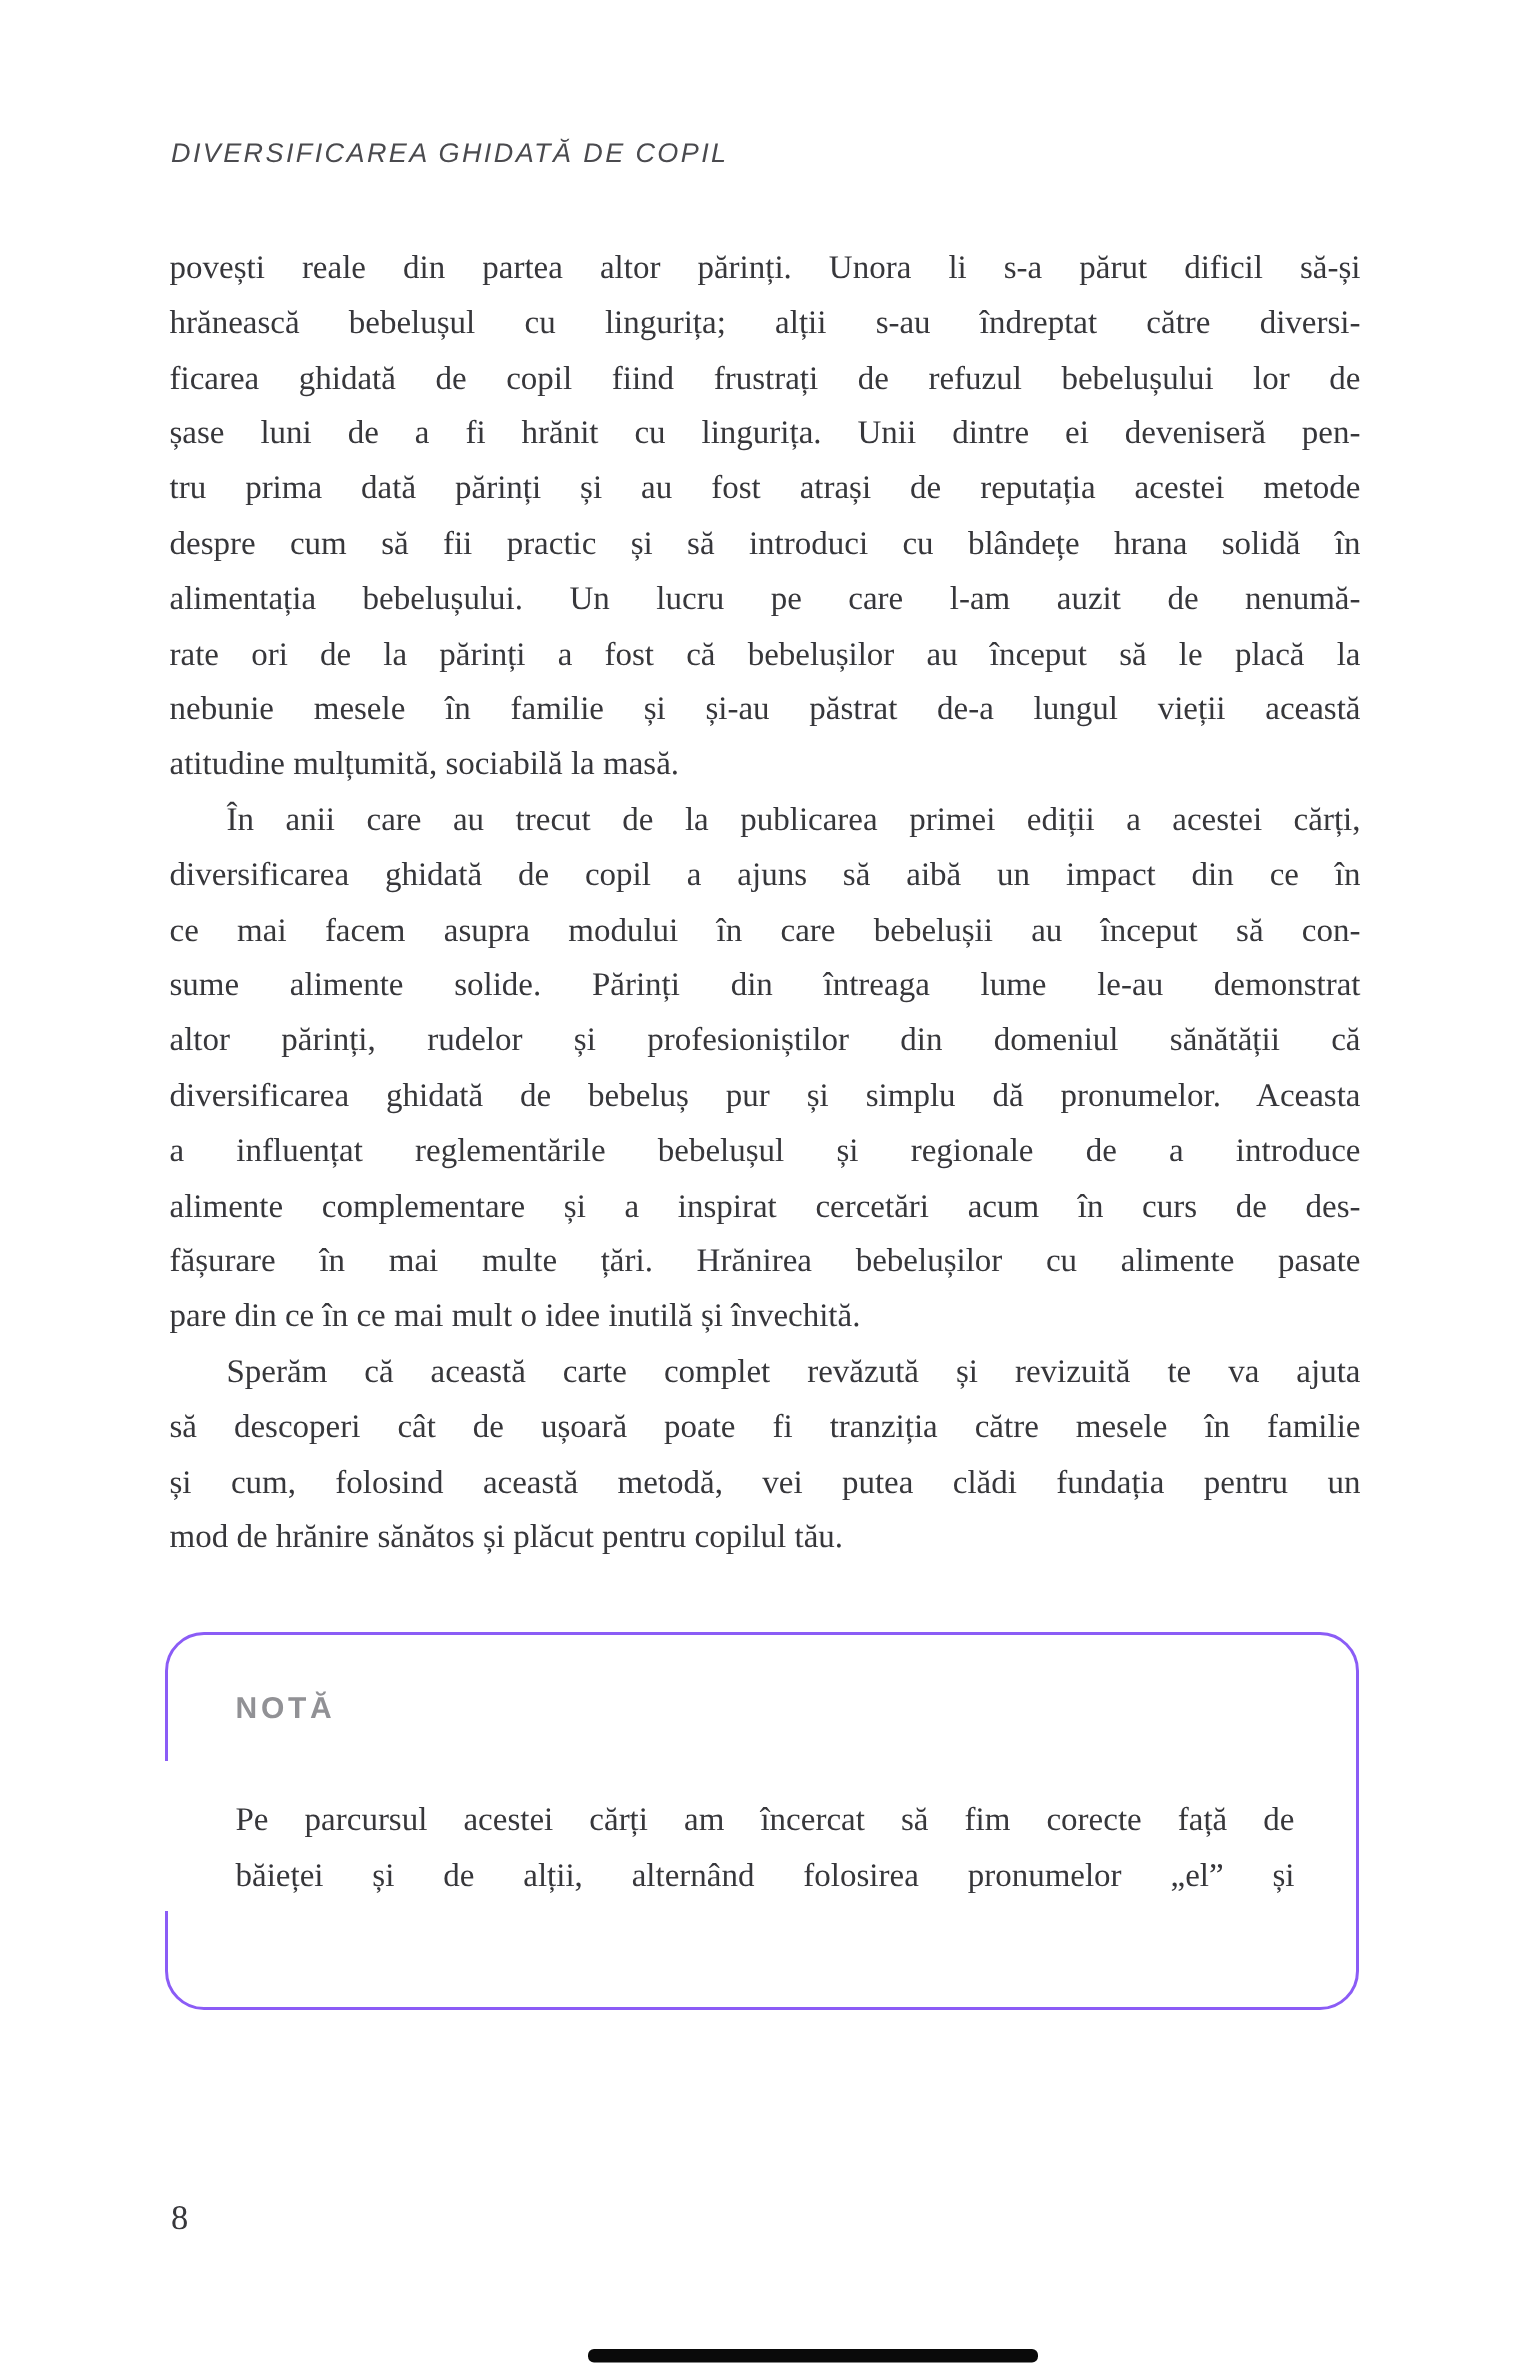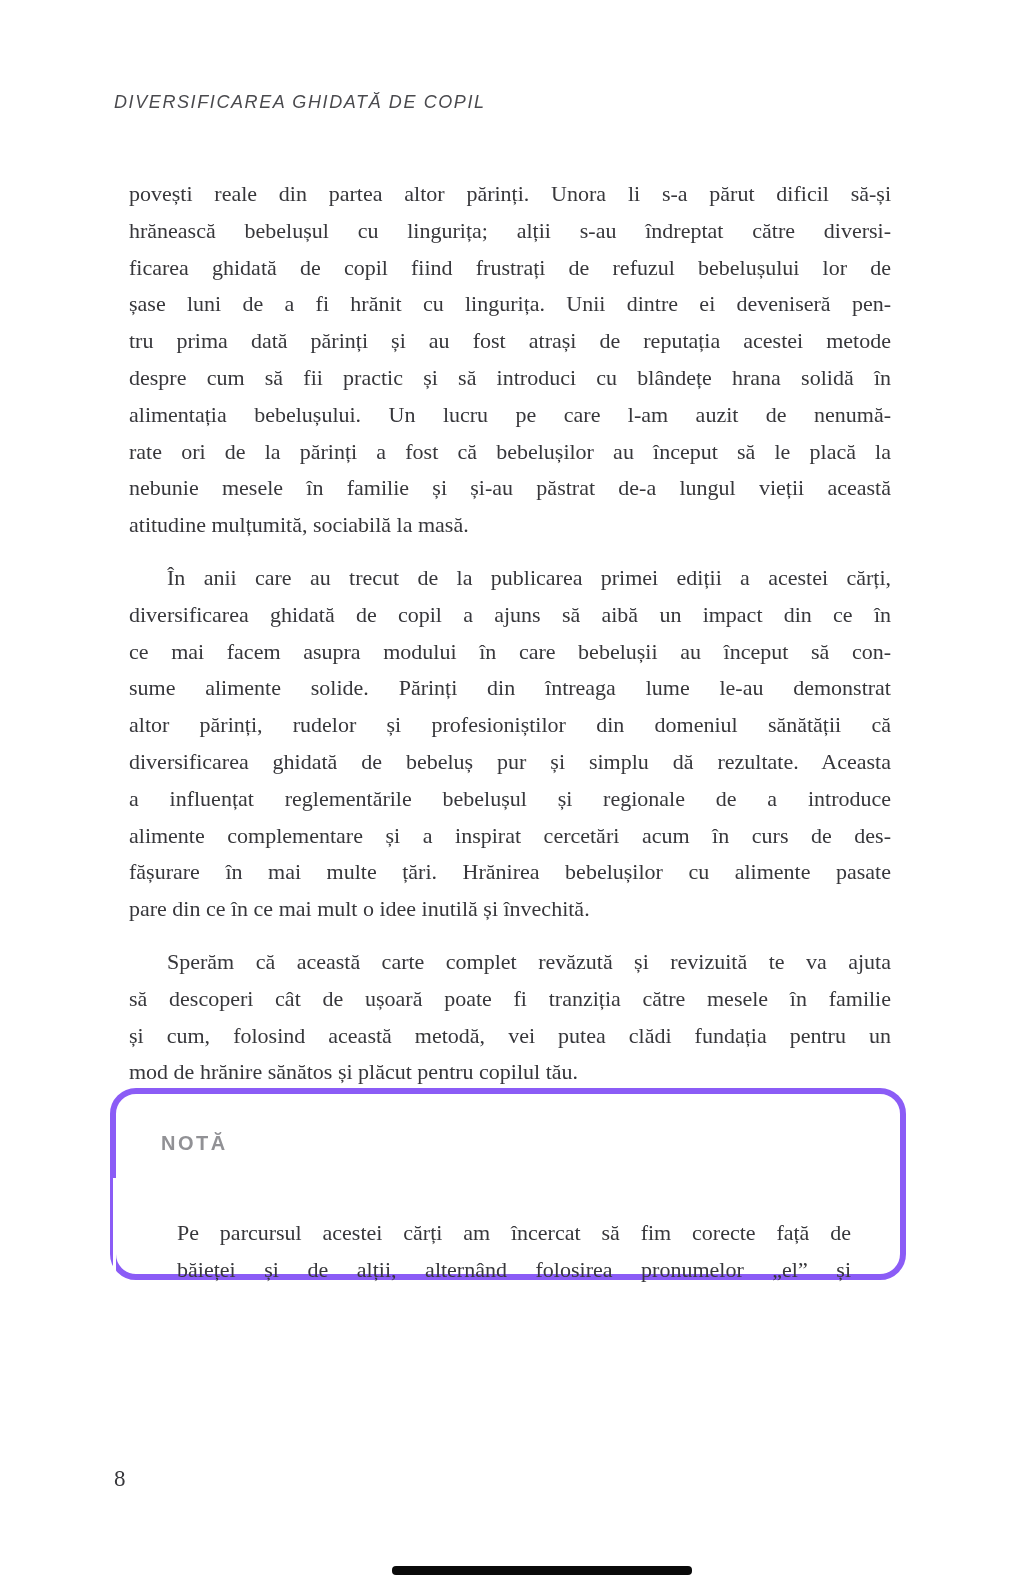--- a/index.html
+++ b/index.html
@@ -31,35 +31,35 @@
     font-style: italic;
   }
   .body-text {
     position: absolute;
     left: 113px;
     top: 160px;
     width: 794px;
     font-size: 22px;
     line-height: 36.8px;
   }
-  .para { margin: 16px; }
+  .para { margin: 0; }
   .line {
     text-align: justify;
     text-align-last: justify;
     text-justify: inter-word;
   }
   .line.last { text-align-last: left; }
   .line.indent { text-indent: 38px; }
   .note-box {
     position: absolute;
     left: 110px;
     top: 1088px;
     width: 796px;
-    height: 192px;
-    border: 6px solid #8b5cf6;
+    height: 252px;
+    border: 2px solid #8b5cf6;
     border-radius: 26px;
   }
   
   .note-box::before {
     content: "";
     position: absolute;
     left: -3px;
     top: 84px;
     width: 3px;
     height: 100px;
@@ -119,21 +119,21 @@
         <div class="line">rate ori de la părinți a fost că bebelușilor au început să le placă la</div>
         <div class="line">nebunie mesele în familie și și-au păstrat de-a lungul vieții această</div>
         <div class="line last">atitudine mulțumită, sociabilă la masă.</div>
       </div>
       <div class="para">
         <div class="line indent">În anii care au trecut de la publicarea primei ediții a acestei cărți,</div>
         <div class="line">diversificarea ghidată de copil a ajuns să aibă un impact din ce în</div>
         <div class="line">ce mai facem asupra modului în care bebelușii au început să con-</div>
         <div class="line">sume alimente solide. Părinți din întreaga lume le-au demonstrat</div>
         <div class="line">altor părinți, rudelor și profesioniștilor din domeniul sănătății că</div>
-        <div class="line">diversificarea ghidată de bebeluș pur și simplu dă rezultate. Aceasta</div>
+        <div class="line">diversificarea ghidată de bebeluș pur și simplu dă pronumelor. Aceasta</div>
         <div class="line">a influențat reglementările bebelușul și regionale de a introduce</div>
         <div class="line">alimente complementare și a inspirat cercetări acum în curs de des-</div>
         <div class="line">fășurare în mai multe țări. Hrănirea bebelușilor cu alimente pasate</div>
         <div class="line last">pare din ce în ce mai mult o idee inutilă și învechită.</div>
       </div>
       <div class="para">
         <div class="line indent">Sperăm că această carte complet revăzută și revizuită te va ajuta</div>
         <div class="line">să descoperi cât de ușoară poate fi tranziția către mesele în familie</div>
         <div class="line">și cum, folosind această metodă, vei putea clădi fundația pentru un</div>
         <div class="line last">mod de hrănire sănătos și plăcut pentru copilul tău.</div>

